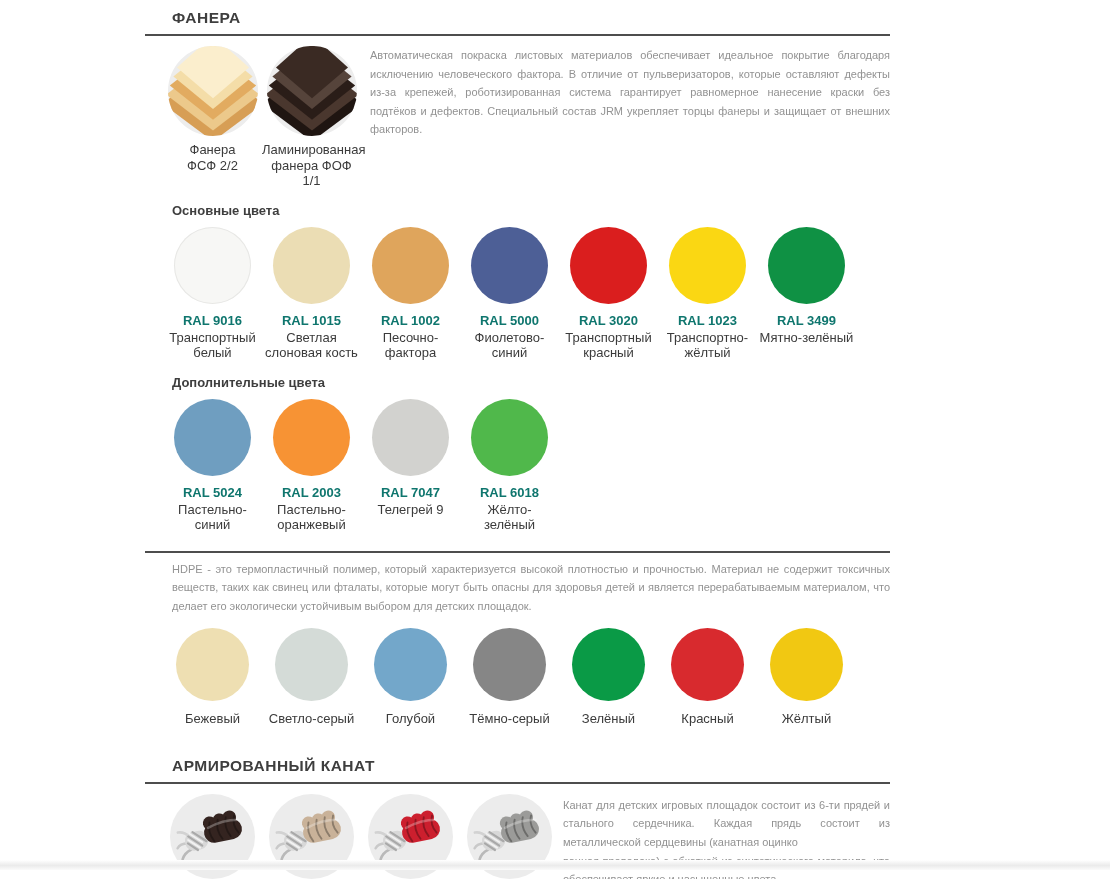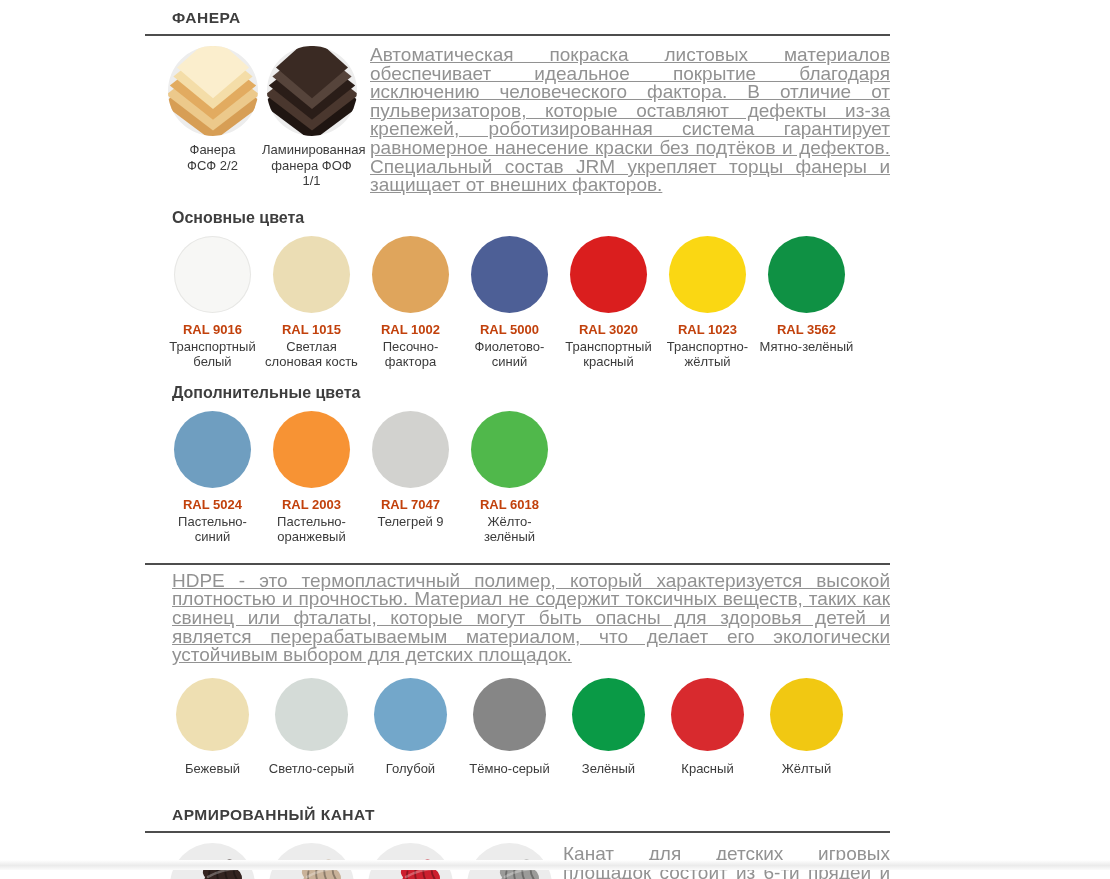--- a/index.html
+++ b/index.html
@@ -9,42 +9,42 @@
   }
   .content { position:absolute; left:145px; top:0; width:745px; }
 
   .sec-title {
     margin:0; padding:9px 0 7px 27px;
     font-size:15.5px; font-weight:bold; letter-spacing:.5px; color:#3e3e3e;
   }
   .rule { height:2px; background:#4d4d4d; }
 
   .para {
-    margin:0; font-size:19px; line-height:18.6px; color:#929292;
-    text-align:justify; white-space:pre-line;text-decoration:underline;
+    margin:0; font-size:11px; line-height:18.6px; color:#929292;
+    text-align:justify; white-space:pre-line;
   }
 
   
   .plywood-top { display:flex; margin-top:8px; }
   .samples { width:225px; padding-left:18px; box-sizing:border-box; display:flex; flex-shrink:0; }
   .sample { width:99px; text-align:center; }
   .sample-img { width:90px; height:90px; margin:2px auto 0; }
   .sample-img svg { display:block; width:100%; height:100%; }
   .sample-label { margin-top:6px; font-size:13px; line-height:15.5px; color:#3b3b3b; white-space:pre-line; }
   .plywood-top .para { flex:1; margin-top:2px; }
 
-  .subhead { padding-left:27px; font-size:16px; font-weight:bold; color:#3e3e3e; }
+  .subhead { padding-left:27px; font-size:13px; font-weight:bold; color:#3e3e3e; }
   .subhead.first { margin-top:14px; }
   .subhead.second { margin-top:14px; }
 
   .swatch-row { display:flex; padding-left:18px; margin-top:9px; }
   .sw { width:99px; text-align:center; }
   .dot { width:77px; height:77px; border-radius:50%; margin:0 auto; }
   .dot.ring { box-shadow: inset 0 0 0 1px #e7e7e5; }
-  .code { margin-top:9px; font-size:13px; font-weight:bold; color:#c2410c; }
+  .code { margin-top:9px; font-size:13px; font-weight:bold; color:#0f766e; }
   .cname { margin-top:2px; font-size:13px; line-height:15.5px; color:#3b3b3b; white-space:pre; }
 
   
   .hdpe-section { margin-top:18px; }
   .hdpe-section .para { margin-top:7px; padding-left:27px; }
   .hdpe-row { margin-top:13px; }
   .hdpe-row .dot { width:73px; height:73px; }
   .hdpe-row .cname { margin-top:10px; font-size:13px; white-space:pre; }
 
   
@@ -152,21 +152,21 @@
 красный</div>
         </div>
         <div class="sw">
           <div class="dot" style="background: rgb(250, 215, 19);"></div>
           <div class="code">RAL 1023</div>
           <div class="cname">Транспортно-
 жёлтый</div>
         </div>
         <div class="sw">
           <div class="dot" style="background: rgb(15, 145, 68);"></div>
-          <div class="code">RAL 3562</div>
+          <div class="code">RAL 3499</div>
           <div class="cname">Мятно-зелёный</div>
         </div>
       </div>
 
       <div class="subhead second">Дополнительные цвета</div>
       <div class="swatch-row">
         <div class="sw">
           <div class="dot" style="background: rgb(111, 158, 192);"></div>
           <div class="code">RAL 5024</div>
           <div class="cname">Пастельно-

